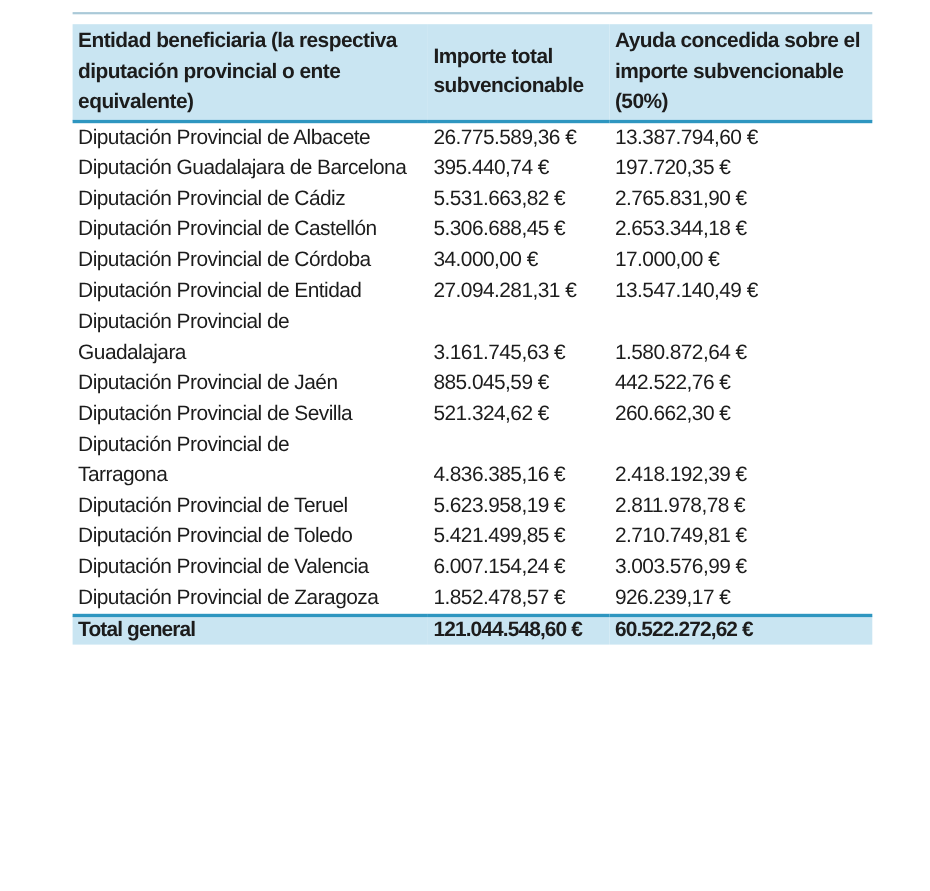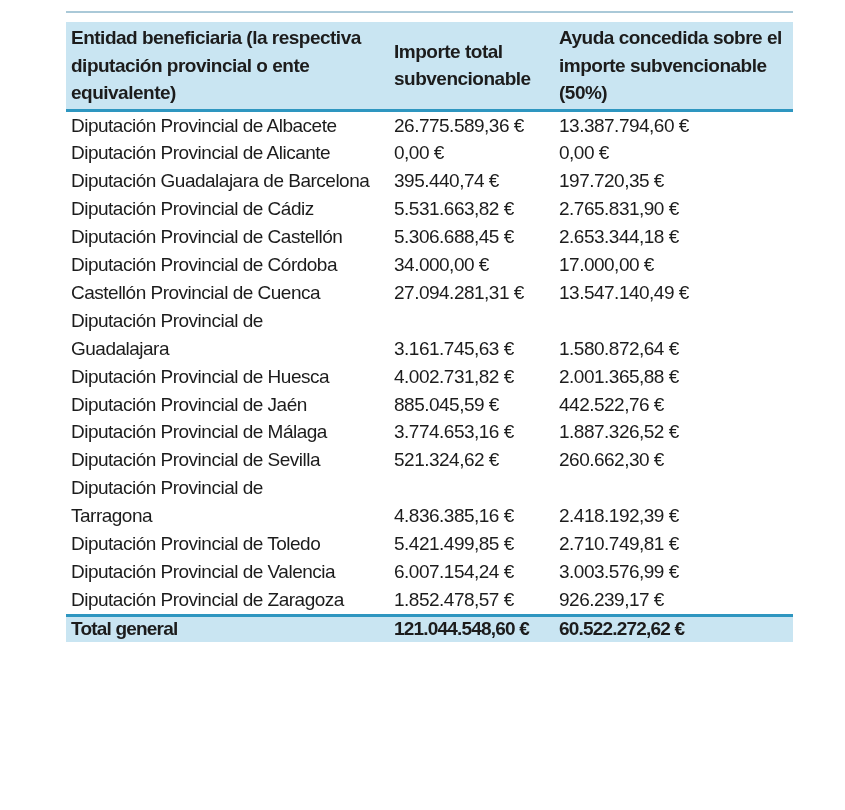--- a/index.html
+++ b/index.html
@@ -85,80 +85,70 @@
 (50%)</th>
       </tr>
     </thead>
     <tbody>
       <tr>
         <td>Diputación Provincial de Albacete</td>
         <td class="num">26.775.589,36 €</td>
         <td class="num">13.387.794,60 €</td>
       </tr>
       <tr>
-        <td>Diputación Provincial de Alicante</td>
-        <td class="num">0,00 €</td>
-        <td class="num">0,00 €</td>
-      </tr>
-      <tr>
         <td>Diputación Guadalajara de Barcelona</td>
         <td class="num">395.440,74 €</td>
         <td class="num">197.720,35 €</td>
       </tr>
       <tr>
         <td>Diputación Provincial de Cádiz</td>
         <td class="num">5.531.663,82 €</td>
         <td class="num">2.765.831,90 €</td>
       </tr>
       <tr>
         <td>Diputación Provincial de Castellón</td>
         <td class="num">5.306.688,45 €</td>
         <td class="num">2.653.344,18 €</td>
       </tr>
       <tr>
         <td>Diputación Provincial de Córdoba</td>
         <td class="num">34.000,00 €</td>
         <td class="num">17.000,00 €</td>
       </tr>
       <tr>
-        <td>Castellón Provincial de Cuenca</td>
+        <td>Diputación Provincial de Entidad</td>
         <td class="num">27.094.281,31 €</td>
         <td class="num">13.547.140,49 €</td>
       </tr>
       <tr>
         <td>Diputación Provincial de
 Guadalajara</td>
         <td class="num">3.161.745,63 €</td>
         <td class="num">1.580.872,64 €</td>
       </tr>
       <tr>
-        <td>Diputación Provincial de Huesca</td>
-        <td class="num">4.002.731,82 €</td>
-        <td class="num">2.001.365,88 €</td>
-      </tr>
-      <tr>
         <td>Diputación Provincial de Jaén</td>
         <td class="num">885.045,59 €</td>
         <td class="num">442.522,76 €</td>
-      </tr>
-      <tr>
-        <td>Diputación Provincial de Málaga</td>
-        <td class="num">3.774.653,16 €</td>
-        <td class="num">1.887.326,52 €</td>
       </tr>
       <tr>
         <td>Diputación Provincial de Sevilla</td>
         <td class="num">521.324,62 €</td>
         <td class="num">260.662,30 €</td>
       </tr>
       <tr>
         <td>Diputación Provincial de
 Tarragona</td>
         <td class="num">4.836.385,16 €</td>
         <td class="num">2.418.192,39 €</td>
+      </tr>
+      <tr>
+        <td>Diputación Provincial de Teruel</td>
+        <td class="num">5.623.958,19 €</td>
+        <td class="num">2.811.978,78 €</td>
       </tr>
       <tr>
         <td>Diputación Provincial de Toledo</td>
         <td class="num">5.421.499,85 €</td>
         <td class="num">2.710.749,81 €</td>
       </tr>
       <tr>
         <td>Diputación Provincial de Valencia</td>
         <td class="num">6.007.154,24 €</td>
         <td class="num">3.003.576,99 €</td>

